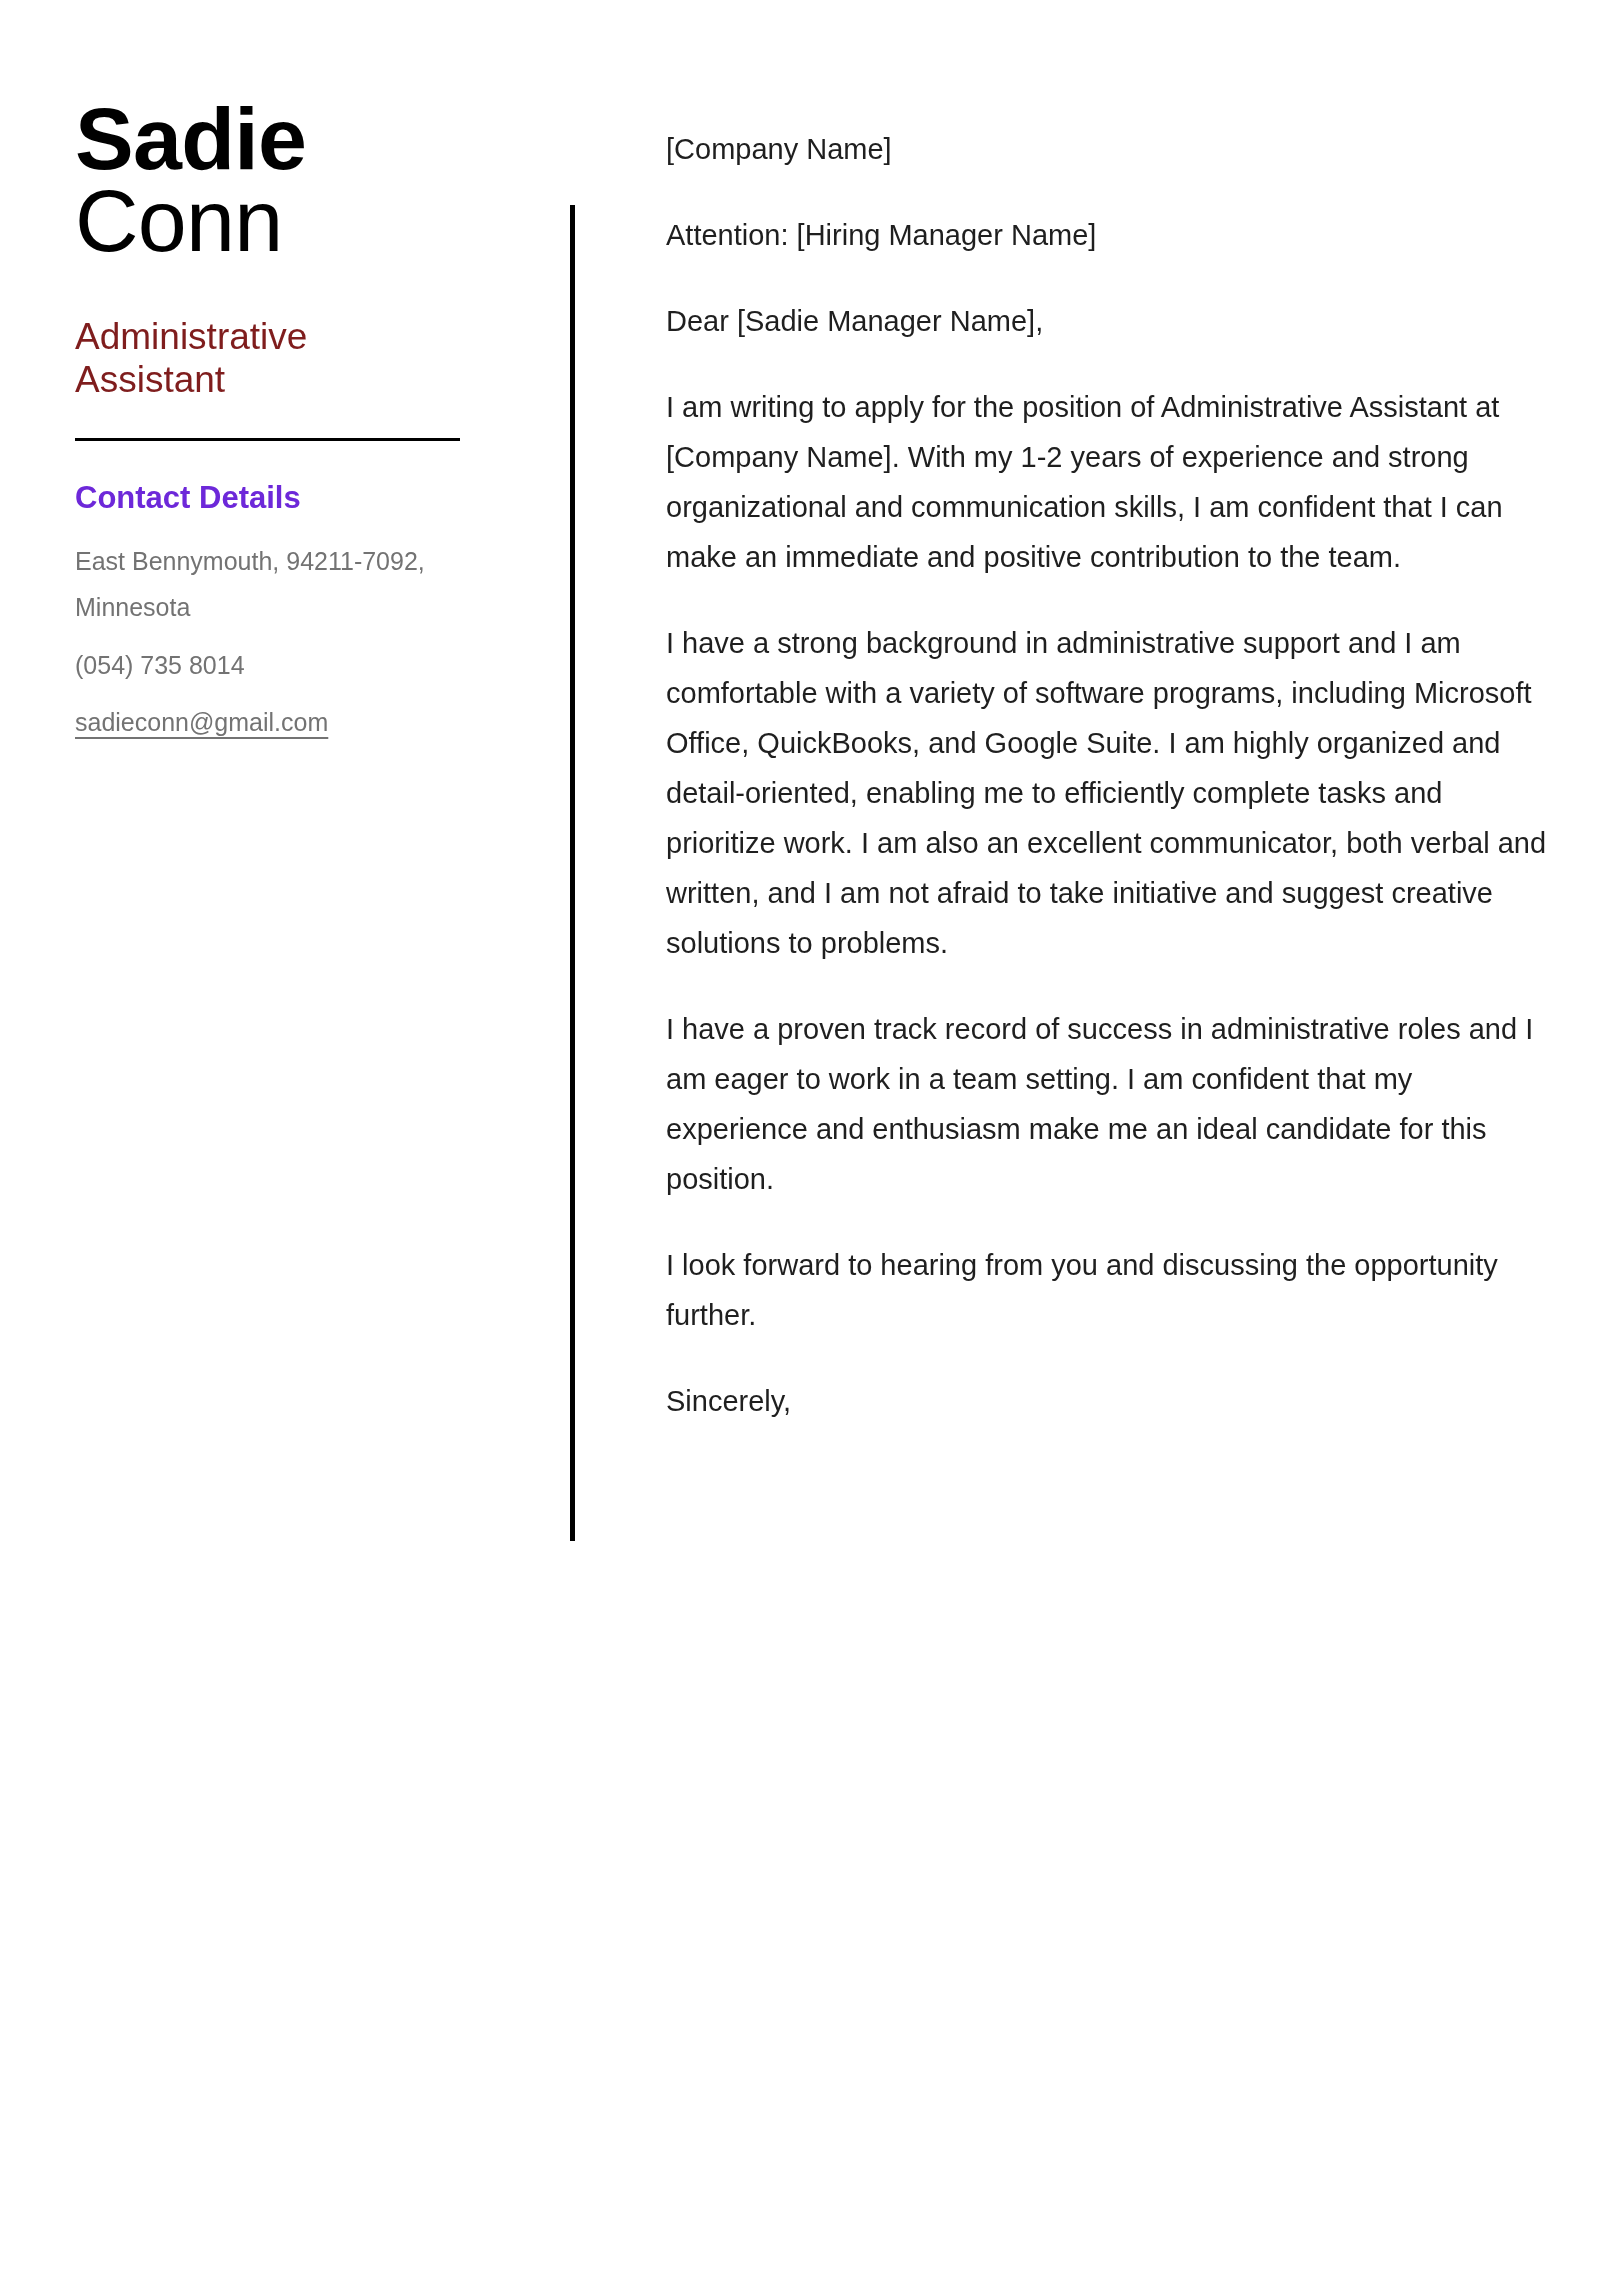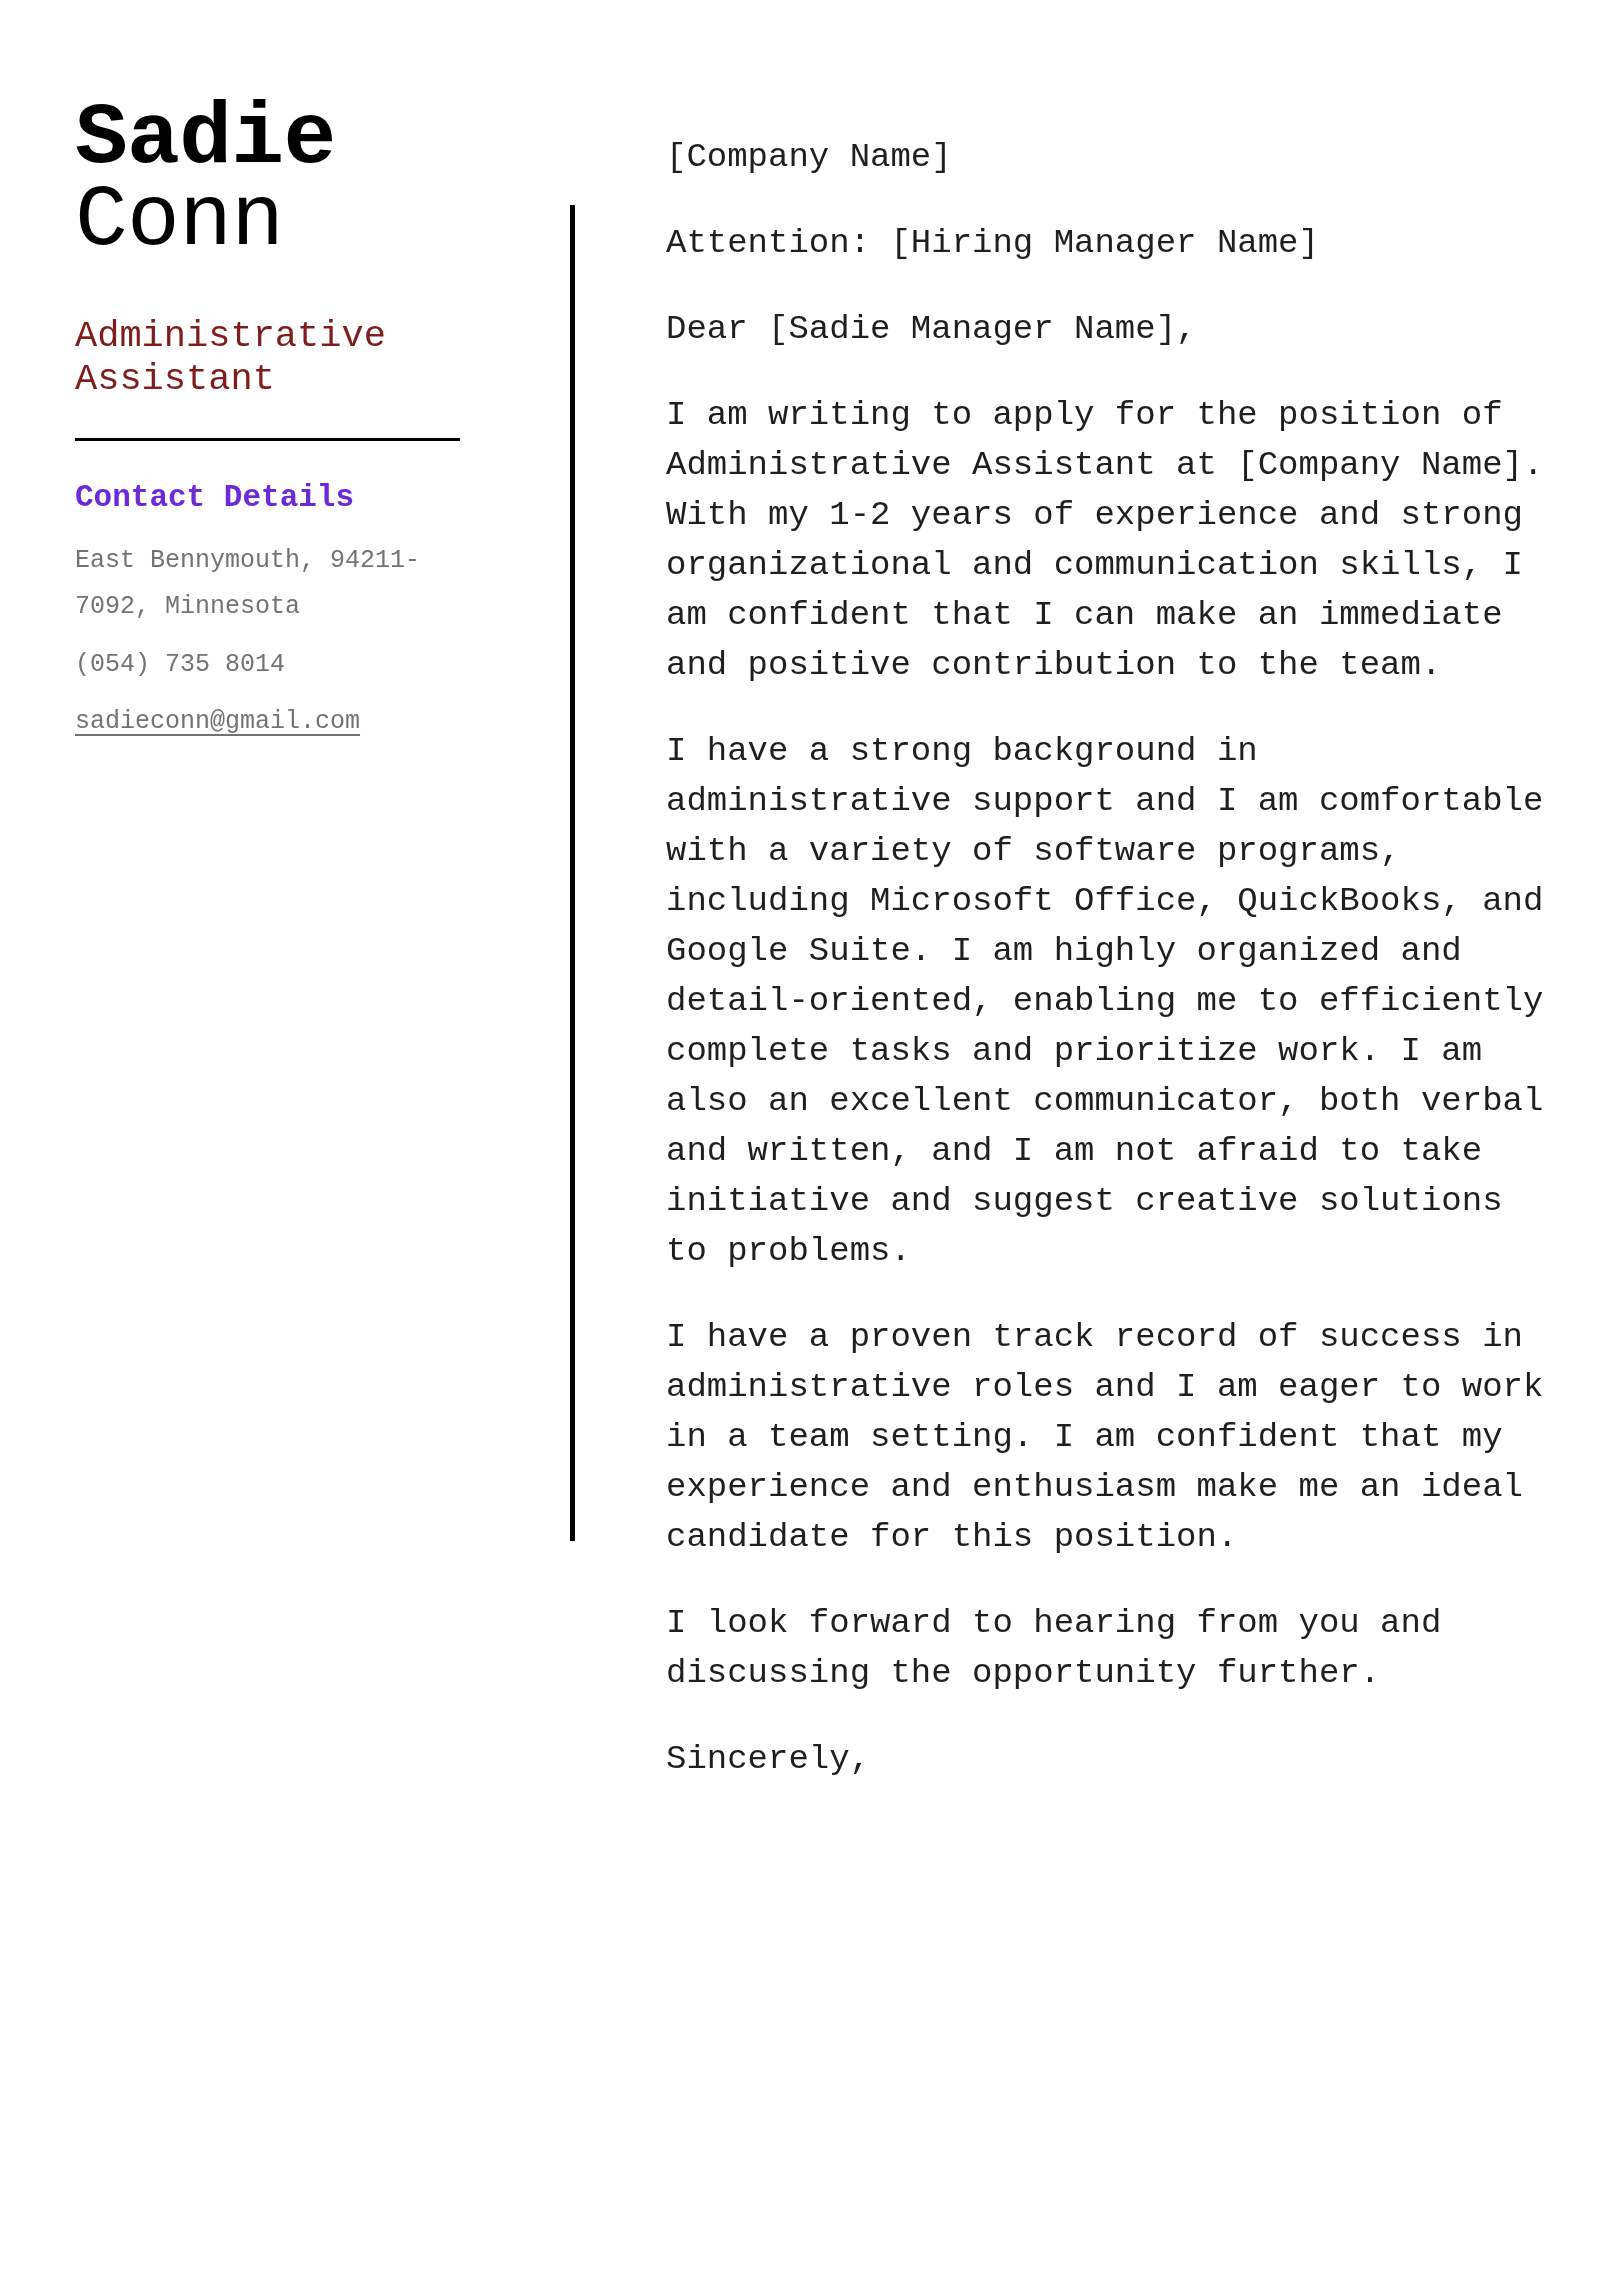--- a/index.html
+++ b/index.html
@@ -5,21 +5,21 @@
   html, body {
     margin: 0;
     padding: 0;
     background: #ffffff;
   }
   .page {
     position: relative;
     width: 1623px;
     height: 1970px;
     background: #ffffff;
-    font-family: Liberation Mono, monospace;
+    font-family: Liberation Sans, sans-serif;
     color: #1d1d1d;
     overflow: hidden;
   }
   .columns {
     display: flex;
     align-items: flex-start;
     padding: 98px 75px 0 75px;
   }
   
   .sidebar {
@@ -87,22 +87,22 @@
     background: #000000;
   }
   
   .letter {
     margin-left: 206px;
     flex: 0 0 881px;
     width: 881px;
     padding-top: 21.6px;
   }
   .letter p {
-    margin: 12px 0 36px 0;
-    font-size: 34px;
+    margin: 4px 0 36px 0;
+    font-size: 29px;
     line-height: 50px;
     font-weight: 400;
     color: #1f1f1f;
   }
   .letter p.signature-line {
     margin-bottom: 0;
   }
 </style>
 </head>
 <body>

